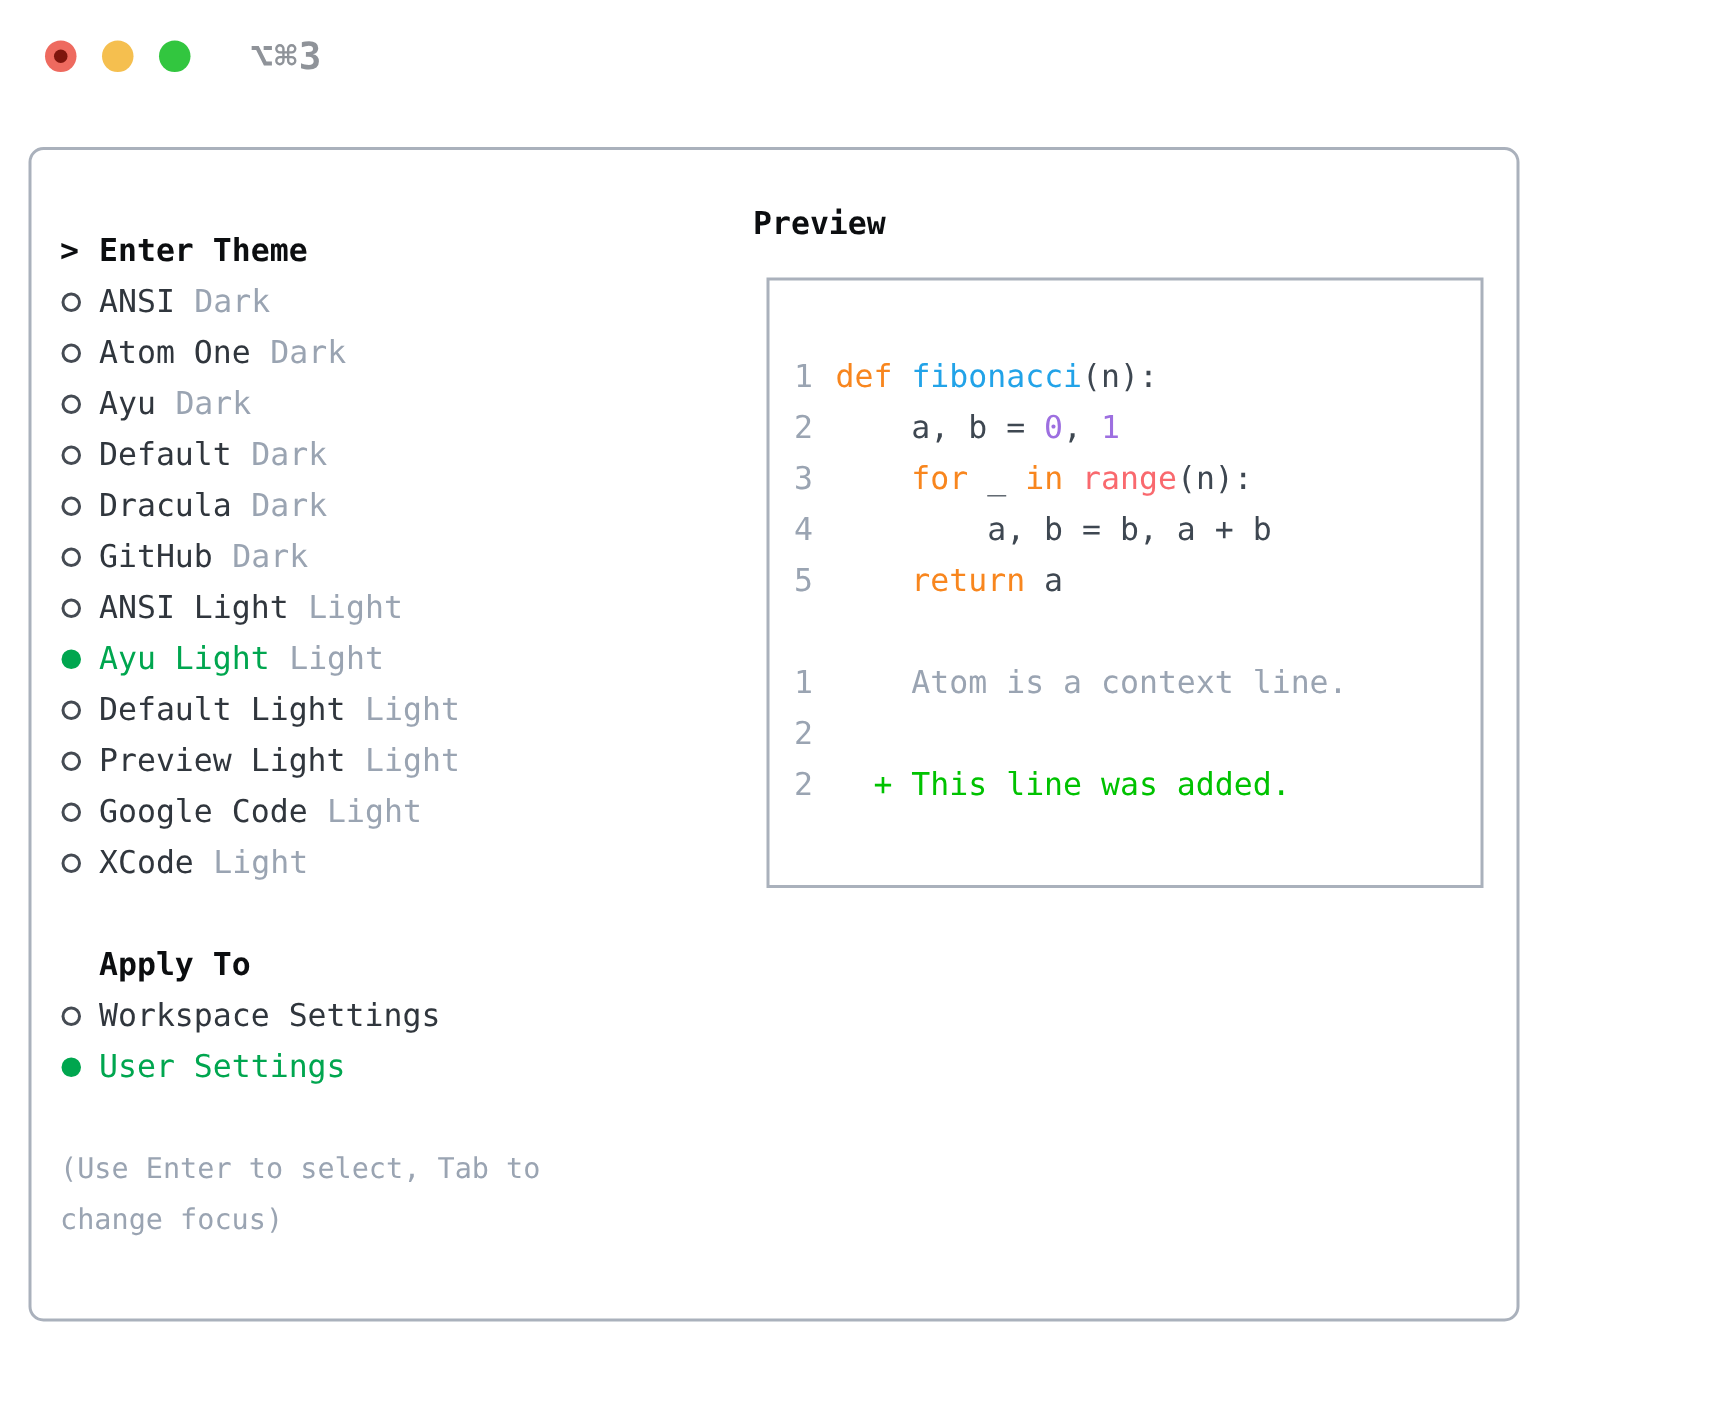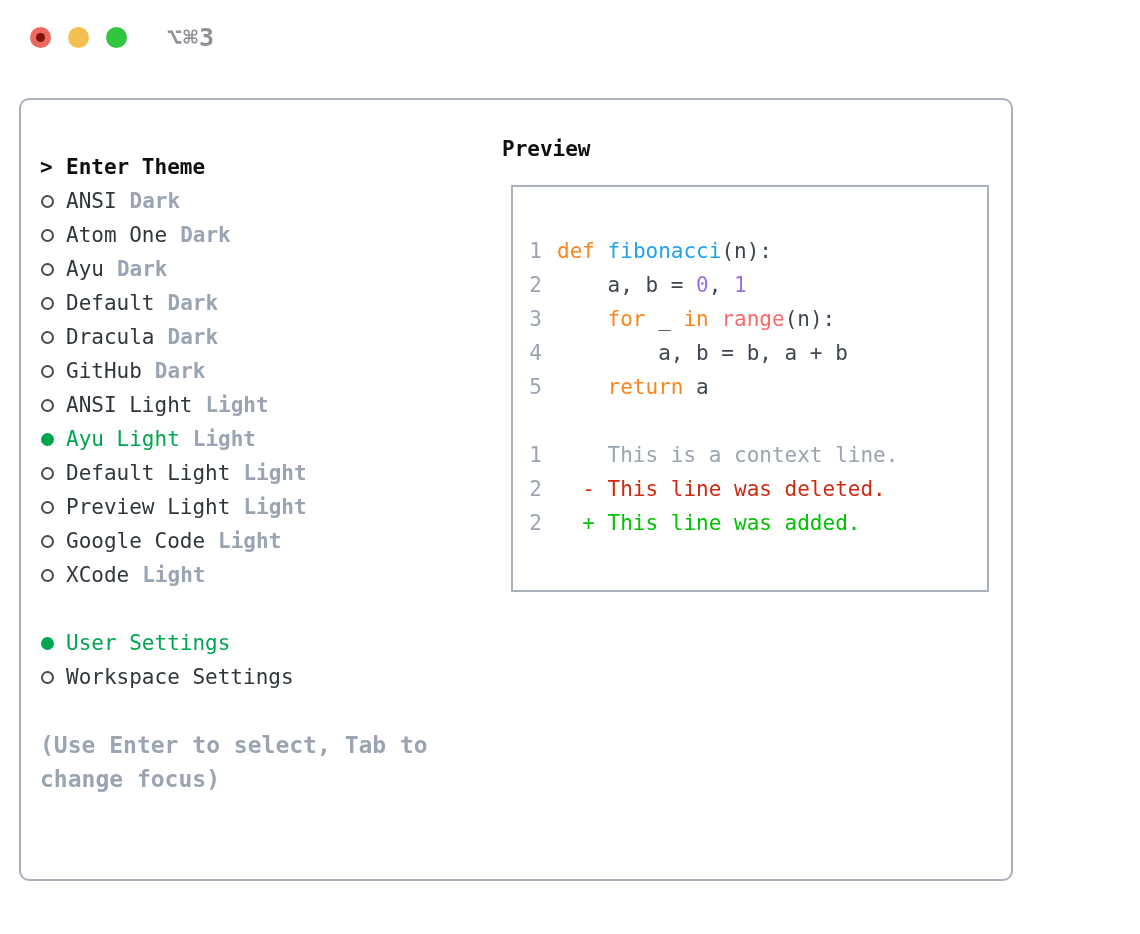--- a/index.html
+++ b/index.html
@@ -51,24 +51,24 @@
   .header-label { font-weight: bold; color: #0c0e10; white-space: pre; }
 
   .radio {
     width: 13px; height: 13px; border-radius: 50%;
     border: 2px solid #454b53; margin-left: 1px;
   }
   .option.selected .radio { background: var(--green); border-color: var(--green); }
 
   .name    { color: var(--item-text); white-space: pre; }
   .option.selected .name { color: var(--green); }
-  .variant { color: var(--muted); white-space: pre; margin-left: 13px; font-weight: bold; }
+  .variant { color: var(--muted); white-space: pre; margin-left: 13px; }
   .variant:empty { display: none; }
 
-  .help-line { height: 34px; line-height: 34px; font-size: 23px; color: var(--muted); white-space: pre; font-weight: bold; }
+  .help-line { height: 34px; line-height: 34px; font-size: 19px; color: var(--muted); white-space: pre; }
 
   
   .preview-box {
     margin-left: 9px; margin-top: 19px;
     width: 478px; height: 407px;
     border: 2px solid var(--border);
     padding: 47px 0 0 16px;
     background: #fff;
   }
   .code-row { display: flex; align-items: center; height: 34px; font-size: 21px; }
@@ -197,35 +197,39 @@
     <span class="gutter">
       <span class="radio"></span>
     </span>
     <span class="name">XCode</span>
     <span class="variant">Light</span>
   </div>
 </div>
 
     <div class="spacer"></div>
 
+    <div class="row">
+      <span class="gutter"></span>
+      <span class="header-label">Apply To</span>
+    </div>
 
     <div id="apply-list">
+  <div class="row option">
+    <span class="gutter">
+      <span class="radio"></span>
+    </span>
+    <span class="name">Workspace Settings</span>
+
+  </div>
+
   <div class="row option selected">
     <span class="gutter">
       <span class="radio"></span>
     </span>
     <span class="name">User Settings</span>
-
-  </div>
-
-  <div class="row option">
-    <span class="gutter">
-      <span class="radio"></span>
-    </span>
-    <span class="name">Workspace Settings</span>
 
   </div>
 </div>
 
     <div class="spacer"></div>
 
     <div class="help">
       <div class="help-line">(Use Enter to select, Tab to</div>
       <div class="help-line">change focus)</div>
     </div>
@@ -261,26 +265,25 @@
     <span class="lcontent"><span class="tok-plain">    </span><span class="tok-kw">return</span><span class="tok-plain"> a</span></span>
   </div>
 
   <div class="code-row">
     <span class="lnum"></span>
     <span class="lcontent"></span>
   </div>
 
   <div class="code-row">
     <span class="lnum">1</span>
-    <span class="lcontent"><span class="tok-ctx">    This is a context line.</span></span>
+    <span class="lcontent"><span class="tok-ctx">    Atom is a context line.</span></span>
   </div>
 
   <div class="code-row">
     <span class="lnum">2</span>
-    <span class="lcontent"><span class="tok-del">  - This line was deleted.</span></span>
   </div>
 
   <div class="code-row">
     <span class="lnum">2</span>
     <span class="lcontent"><span class="tok-add">  + This line was added.</span></span>
   </div>
 </div>
   </div>
 
 </div>

